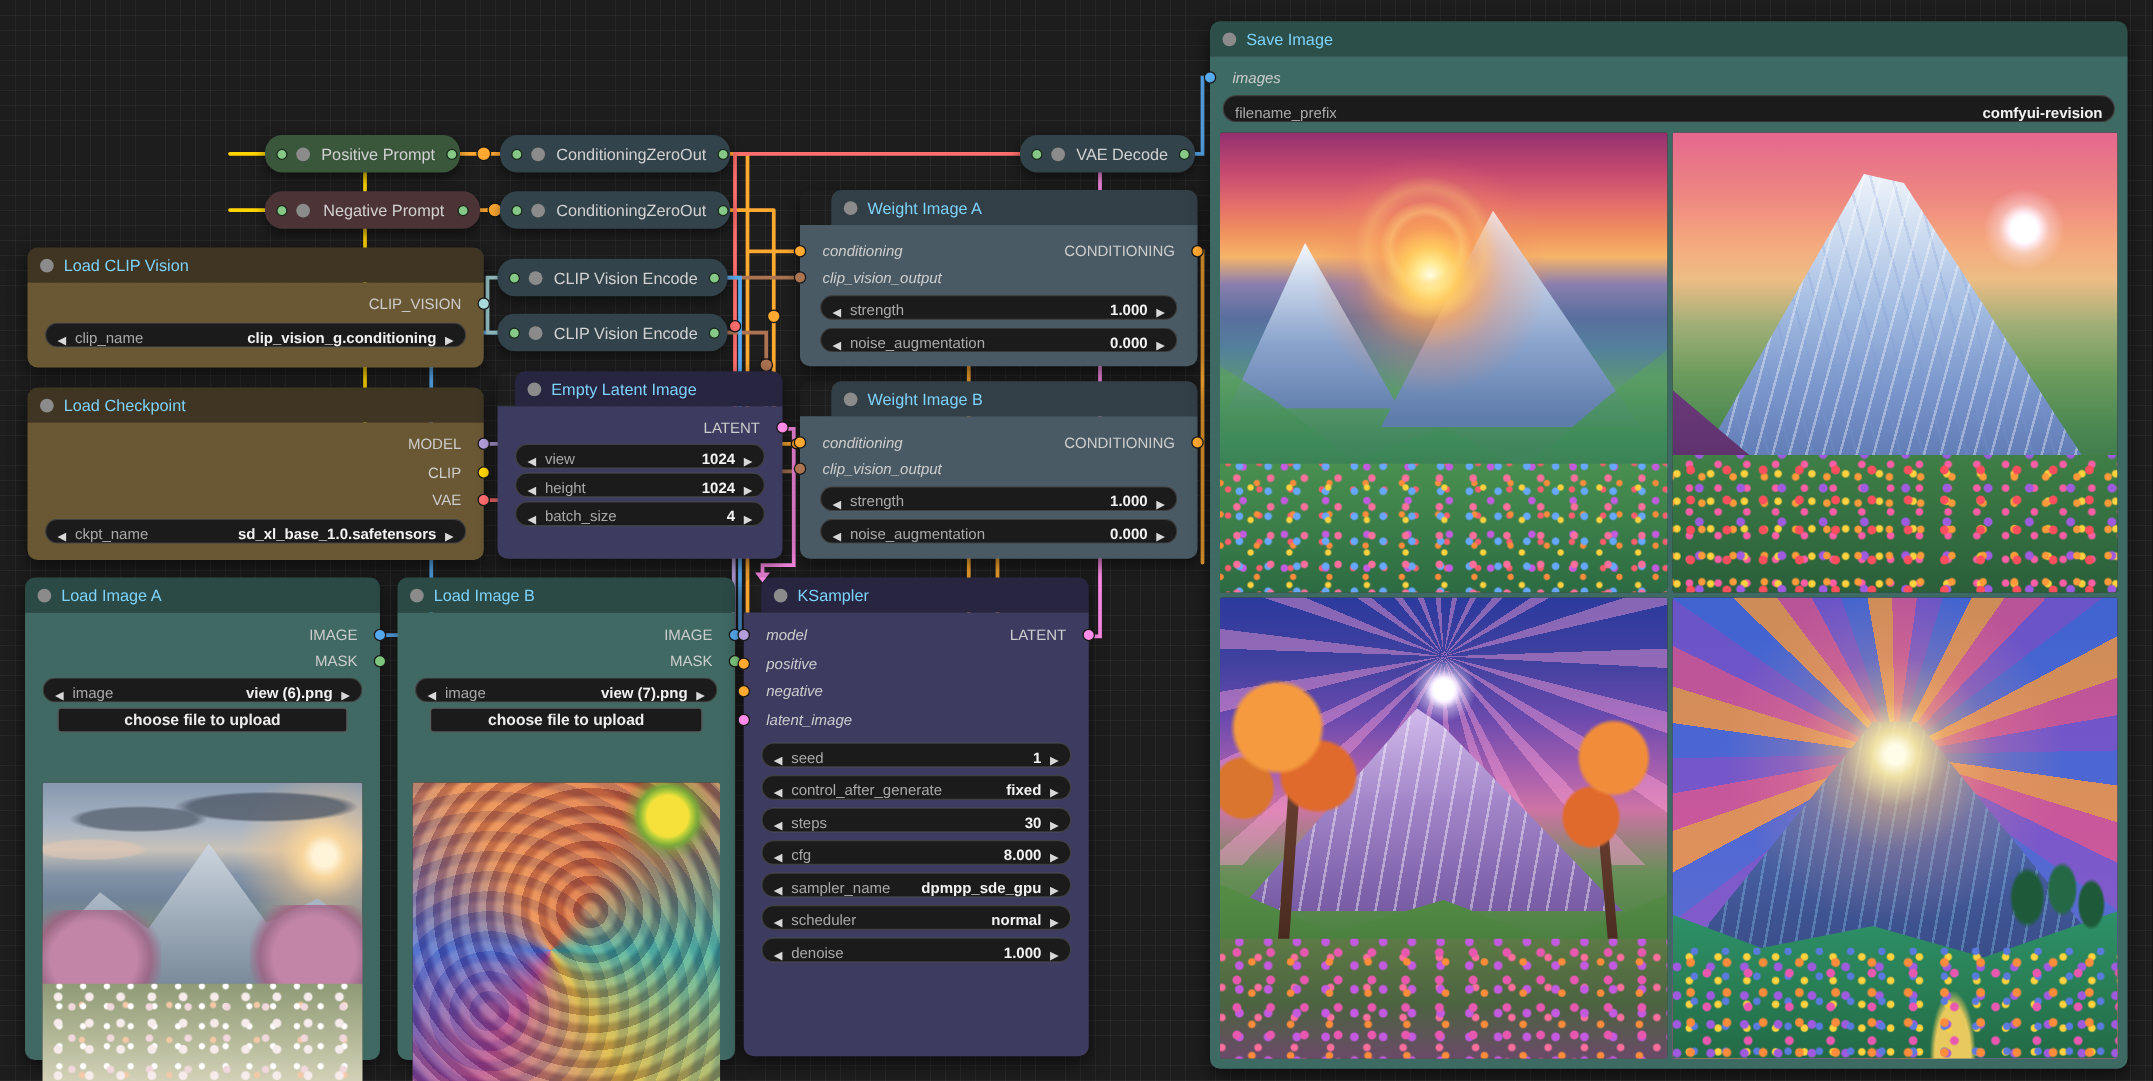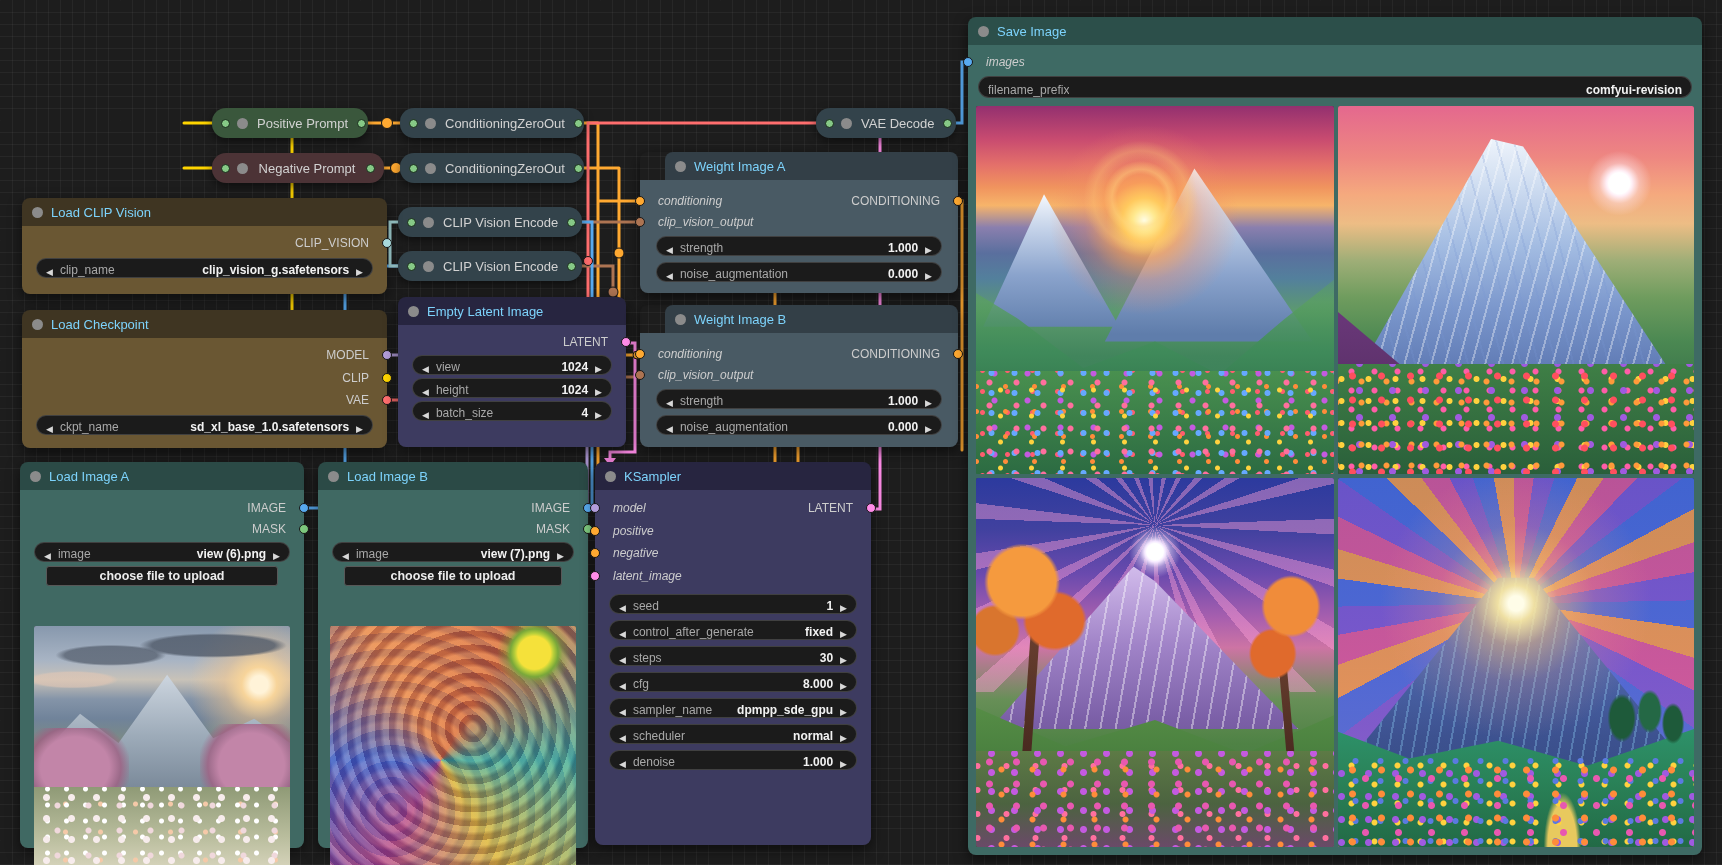--- a/index.html
+++ b/index.html
@@ -21,21 +21,21 @@
   .cnode{position:absolute;z-index:2;height:30px;border-radius:14px;display:flex;align-items:center;gap:7px;padding:0 9px;font-size:13px;color:#d2d2d2;box-shadow:0 4px 10px rgba(0,0,0,.5);white-space:nowrap;}
   .ctitle{flex:1;text-align:center;padding:0 2px;}
   .cdot{width:11px;height:11px;border-radius:50%;background:#8b8b8b;flex:0 0 auto;}
   .gdot{width:9px;height:9px;border-radius:50%;background:#86c986;border:1px solid #17281a;flex:0 0 auto;}
   
   .pal-green{background:#3a573c;}
   .pal-maroon{background:#4c3336;}
   .pal-slatepill{background:#33434b;}
   .hdr-brown{background:#3f3522;} .bod-brown{background:#6a5733;}
   .hdr-teal{background:#2b4a46;} .bod-teal{background:#406963;}
-  .hdr-indigo{background:#272540;} .bod-indigo{background:#3d3b60;}
+  .hdr-indigo{background:#272540;margin-left:14px;} .bod-indigo{background:#3d3b60;}
   .hdr-slate{background:#333f47;margin-left:25px;} .bod-slate{background:#495a64;}
   .hdr-save{background:#2c4f4a;} .bod-save{background:#3e6a64;}
   
   .srow{position:relative;height:22.5px;display:flex;align-items:center;padding:0 10px;}
   .slot-label{font-size:12px;color:#cdcdcd;}
   .slot-label.inl{padding-left:8px;font-style:italic;}
   .slot-label.out{margin-left:auto;padding-right:8px;}
   .pin,.pout{position:absolute;top:50%;margin-top:-5px;width:10px;height:10px;border-radius:50%;border:1.5px solid #171717;}
   .pin{left:-5px;} .pout{right:-5px;}
   .c-clipvision{background:#a8dadc;} .c-model{background:#b39ddb;} .c-clip{background:#ffd500;}
@@ -233,21 +233,21 @@
       <span>Load CLIP Vision</span>
     </div>
     <div class="nbody bod-brown">
       <div class="srow" style="margin-top:6px;">
         <span class="slot-label out">CLIP_VISION</span>
         <span class="pout c-clipvision"></span>
       </div>
       <div class="widget">
         <span class="warr">◀</span>
         <span class="wname">clip_name</span>
-        <span class="wval">clip_vision_g.safetensors</span>
+        <span class="wval">clip_vision_g.conditioning</span>
         <span class="warr">▶</span>
       </div>
     </div>
   </div>
 
   <div class="node" style="left:22px;top:310px;width:365px;height:138px;">
     <div class="nheader hdr-brown">
       <span class="cdot"></span>
       <span>Load Checkpoint</span>
     </div>

